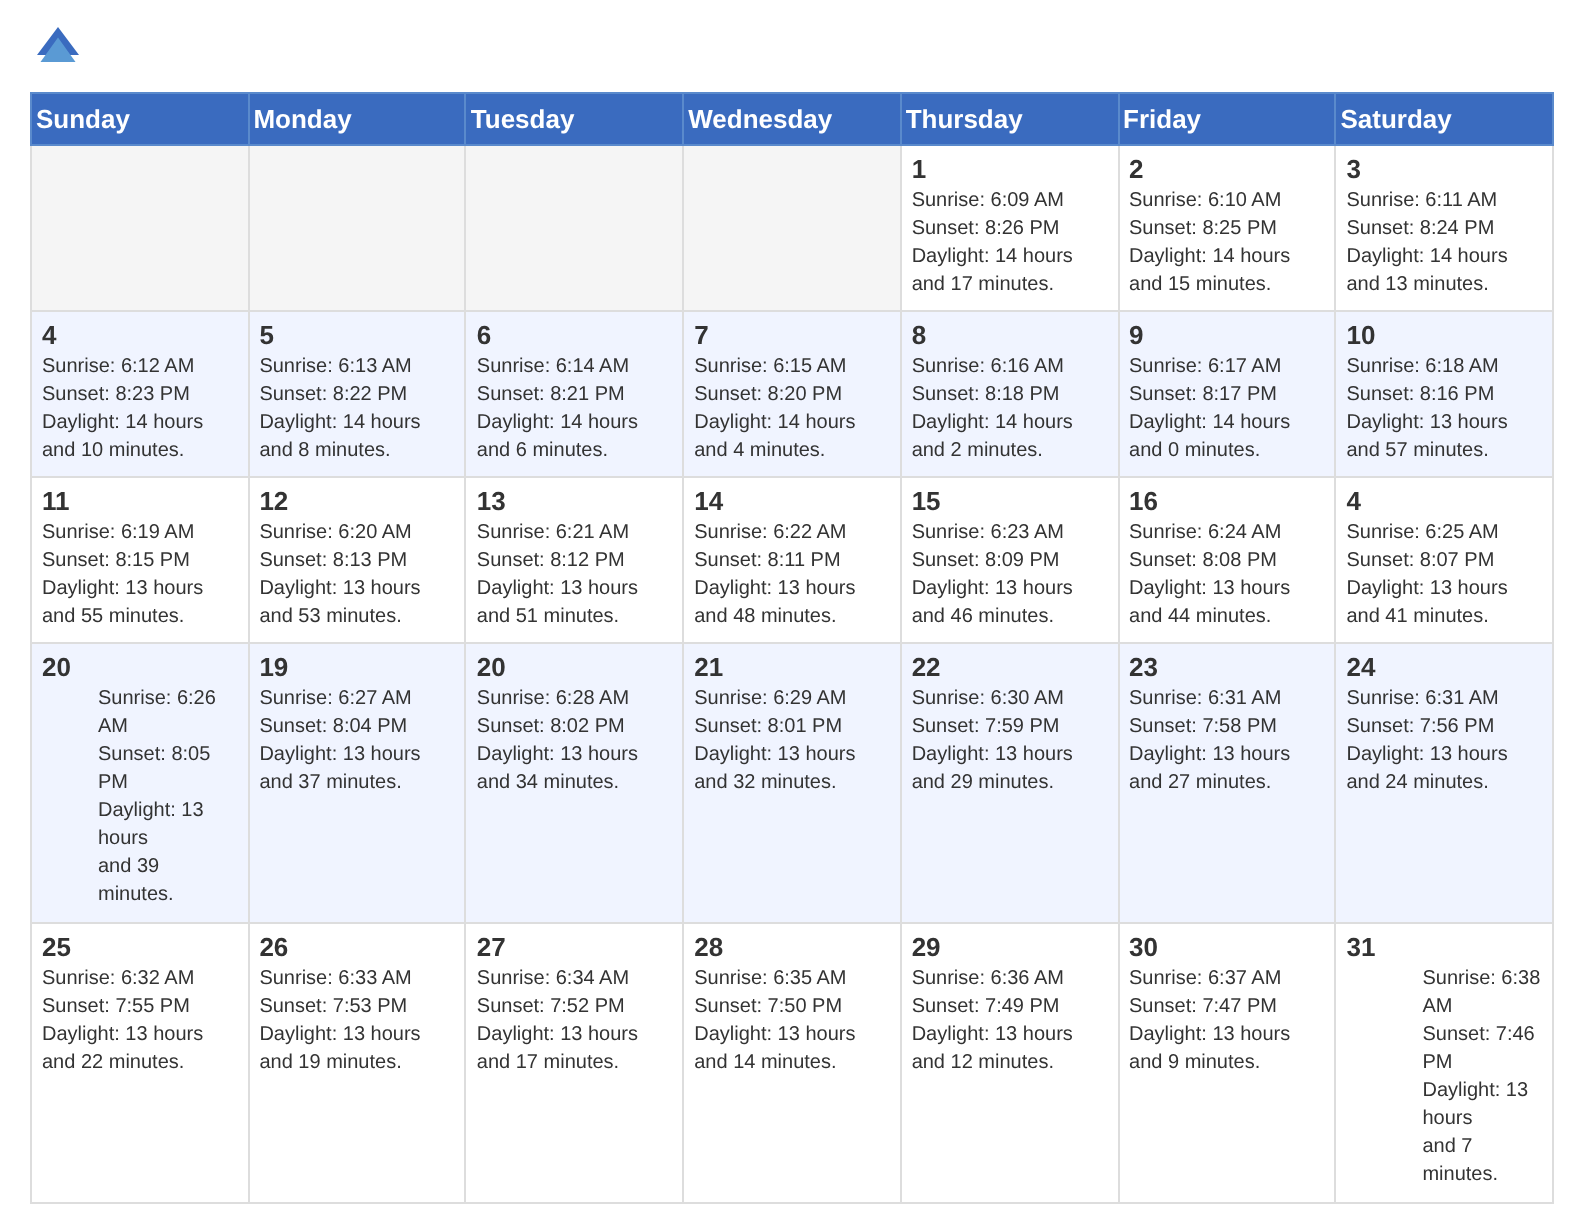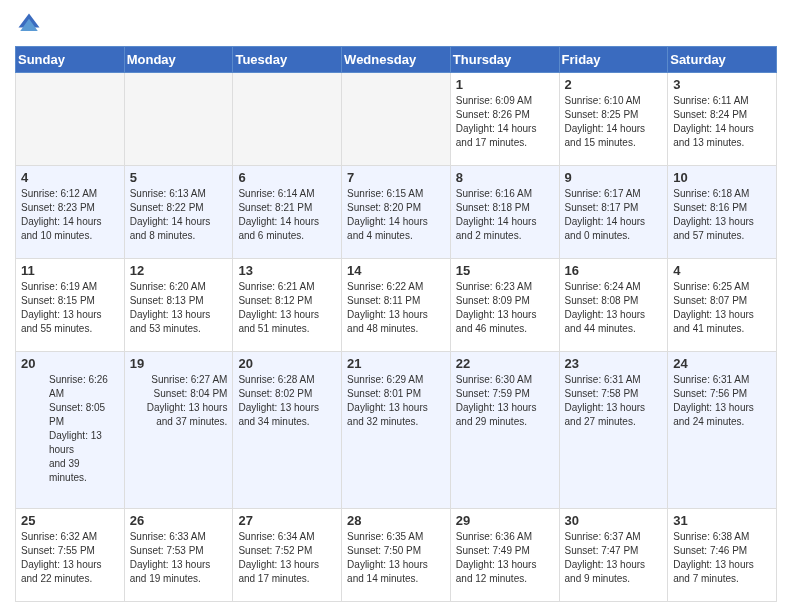--- a/index.html
+++ b/index.html
@@ -274,21 +274,21 @@
         <tr class="row-bg-light">
           <td>
             <span class="day-num">20</span>
             <div class="day-info" style="white-space: pre-line; margin-left: 28px;">Sunrise: 6:26 AM
 Sunset: 8:05 PM
 Daylight: 13 hours
 and 39 minutes.</div>
           </td>
           <td>
             <span class="day-num">19</span>
-            <div class="day-info" style="white-space: pre-line; text-align: right;">Sunrise: 6:27 AM
+            <div class="day-info" style="white-space: pre-line;">Sunrise: 6:27 AM
 Sunset: 8:04 PM
 Daylight: 13 hours
 and 37 minutes.</div>
           </td>
           <td>
             <span class="day-num">20</span>
             <div class="day-info" style="white-space: pre-line;">Sunrise: 6:28 AM
 Sunset: 8:02 PM
 Daylight: 13 hours
 and 34 minutes.</div>
@@ -360,21 +360,21 @@
           </td>
           <td>
             <span class="day-num">30</span>
             <div class="day-info" style="white-space: pre-line;">Sunrise: 6:37 AM
 Sunset: 7:47 PM
 Daylight: 13 hours
 and 9 minutes.</div>
           </td>
           <td>
             <span class="day-num">31</span>
-            <div class="day-info" style="white-space: pre-line;">Sunrise: 6:38 AM
+            <div class="day-info" style="white-space: pre-line; margin-left: 38px;">Sunrise: 6:38 AM
 Sunset: 7:46 PM
 Daylight: 13 hours
 and 7 minutes.</div>
           </td>
         </tr>
       </tbody>
   </table>
 </div>
 
 </body></html>

